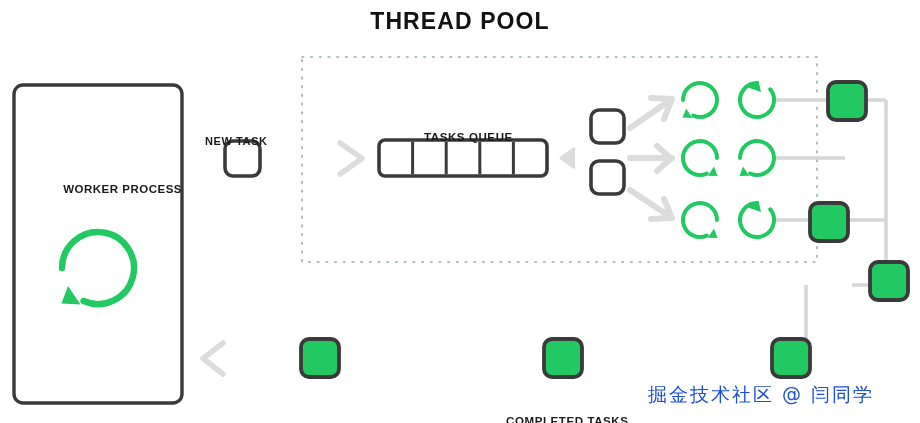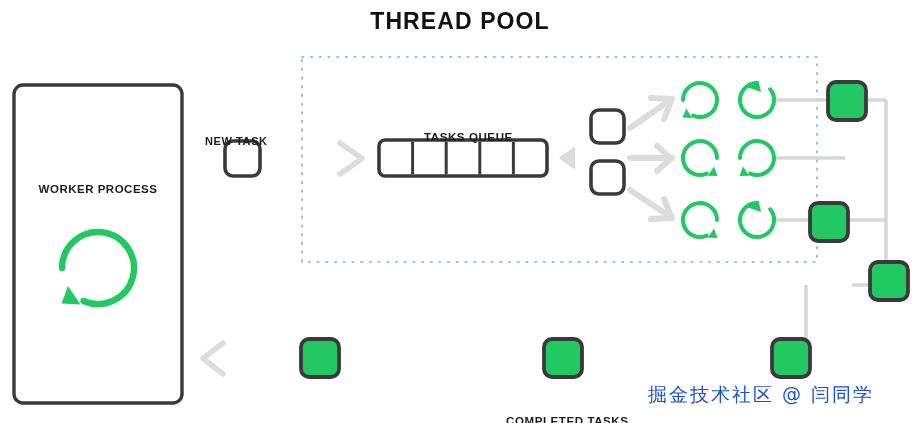--- a/index.html
+++ b/index.html
@@ -14,21 +14,21 @@
        white-space:nowrap;line-height:1;}
 
   #title{left:0;top:10px;width:920px;text-align:center;font-size:23px;
          letter-spacing:1.1px;color:#121212;}
 
   #lbl-newtask{left:205px;top:116px;font-size:11px;margin-top:20px;}
   #lbl-queue{left:424px;top:132px;font-size:11.5px;}
   #lbl-completed{left:506px;top:398px;font-size:11.5px;margin-top:18px;}
 
   #worker-caption{position:absolute;left:14px;top:182px;width:168px;
-      text-align:center;font-size:11.5px;font-weight:bold;color:#1b1b1b;
+      text-align:right;font-size:11.5px;font-weight:bold;color:#1b1b1b;
       line-height:15px;letter-spacing:.5px;}
 
   #watermark{position:absolute;left:648px;top:382px;font-size:19px;
      color:#1d4ed8;letter-spacing:2px;white-space:nowrap;
      font-family:"DejaVu Sans",sans-serif;}
 </style>
 </head>
 <body>
 
 <div id="stage">

